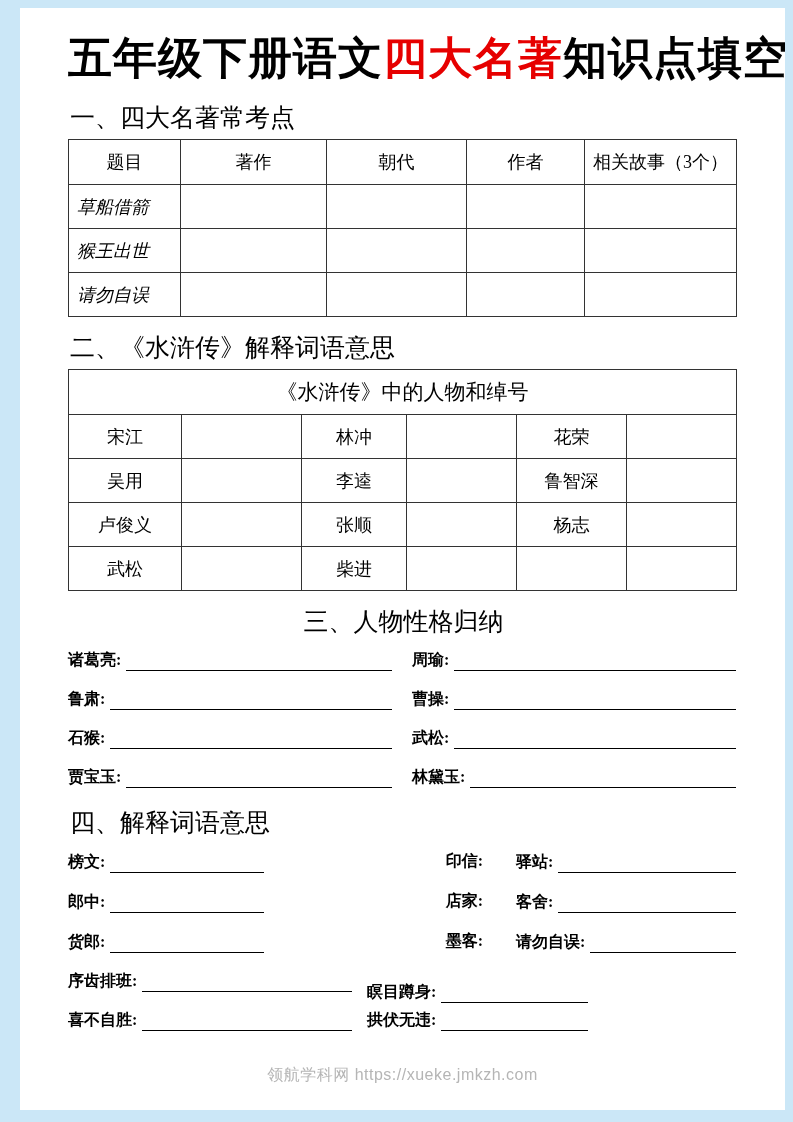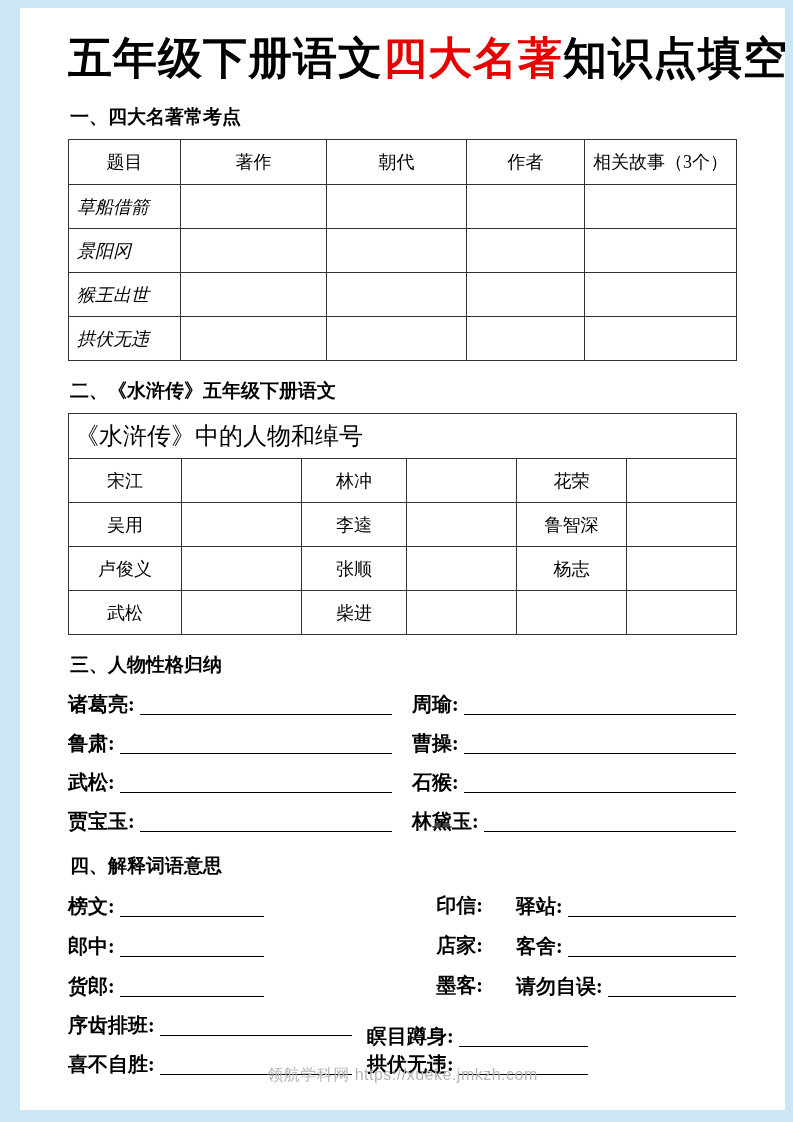--- a/index.html
+++ b/index.html
@@ -16,37 +16,37 @@
   .content{padding:22px 48px 0;}
   .title{
     text-align:center;
     font-family:"Liberation Sans","DejaVu Sans",sans-serif;
     font-weight:700;font-size:44px;line-height:1.25;letter-spacing:1px;
     white-space:nowrap;
   }
   .red{color:#e60000;}
   .sec-h{
     font-family:"Liberation Sans","DejaVu Sans",sans-serif;
-    font-weight:700;font-size:19px;line-height:24px;
+    font-weight:400;font-size:25px;line-height:24px;
   }
   #h1{margin:20px 0 10px 2px;}
   #h2{margin:18px 0 10px 2px;}
-  #h3{margin:18px 0 16px 2px;}
+  #h3{margin:18px 0 16px 2px;text-align:center;}
   #h4{margin:22px 0 16px 2px;}
   table{border-collapse:collapse;width:668px;table-layout:fixed;padding-left:10px;}
   td,th{border:1px solid #333;font-size:18px;font-weight:400;padding:0 6px;overflow:hidden;}
   .t1 th{height:44px;text-align:center;}
   .t1 td{height:43px;}
   .t1 .rlbl{padding-left:8px;font-style:italic;}
-  .t2 .ttl{height:44px;text-align:left;font-size:24px;}
+  .t2 .ttl{height:44px;text-align:center;font-size:21px;}
   .t2 td{height:43px;}
   .t2 .name{text-align:center;}
   .fillrow{display:flex;align-items:flex-end;margin-bottom:17px;}
   .fill{display:flex;align-items:flex-end;}
-  .flbl{font-size:20px;font-weight:700;white-space:nowrap;line-height:22px;margin-right:5px;}
+  .flbl{font-size:16px;font-weight:700;white-space:nowrap;line-height:22px;margin-right:5px;}
   .fline{flex:1;border-bottom:1px solid #000;height:21px;}
   .two .fill{width:324px;}
   .two .fill + .fill{margin-left:20px;}
   .three .fill:nth-child(1){width:196px;}
   .three .fill:nth-child(2){width:196px;margin-left:28px;flex-direction:column;}
   .three .fill:nth-child(3){width:220px;margin-left:28px;}
   .last2 .fill:nth-child(1){width:284px;}
   .last2 .fill:nth-child(2){width:221px;margin-left:15px;}
   .offset{position:relative;top:11px;}
   .watermark{
@@ -82,44 +82,37 @@
         <th>相关故事（3个）</th>
       </tr>
       <tr>
         <td class="rlbl">草船借箭</td>
         <td></td>
         <td></td>
         <td></td>
         <td></td>
       </tr>
       <tr>
-        <td class="rlbl">景阳冈</td>
-        <td></td>
-        <td></td>
-        <td></td>
-        <td></td>
-      </tr>
-      <tr>
         <td class="rlbl">猴王出世</td>
         <td></td>
         <td></td>
         <td></td>
         <td></td>
       </tr>
       <tr>
-        <td class="rlbl">拱伏无违</td>
+        <td class="rlbl">请勿自误</td>
         <td></td>
         <td></td>
         <td></td>
         <td></td>
       </tr>
     </tbody>
       </table>
 
-    <div class="sec-h" id="h2">二、《水浒传》五年级下册语文</div>
+    <div class="sec-h" id="h2">二、《水浒传》解释词语意思</div>
 
     <table class="t2">
       <colgroup>
           <col style="width:113px">
           <col style="width:120px">
           <col style="width:105px">
           <col style="width:110px">
           <col style="width:110px">
           <col style="width:110px">
         </colgroup>
@@ -179,25 +172,25 @@
           <span class="flbl">鲁肃:</span>
           <span class="fline"></span>
         </div>
       <div class="fill">
           <span class="flbl">曹操:</span>
           <span class="fline"></span>
         </div>
     </div>
     <div class="fillrow two">
       <div class="fill">
+          <span class="flbl">石猴:</span>
+          <span class="fline"></span>
+        </div>
+      <div class="fill">
           <span class="flbl">武松:</span>
-          <span class="fline"></span>
-        </div>
-      <div class="fill">
-          <span class="flbl">石猴:</span>
           <span class="fline"></span>
         </div>
     </div>
     <div class="fillrow two">
       <div class="fill">
           <span class="flbl">贾宝玉:</span>
           <span class="fline"></span>
         </div>
       <div class="fill">
           <span class="flbl">林黛玉:</span>

